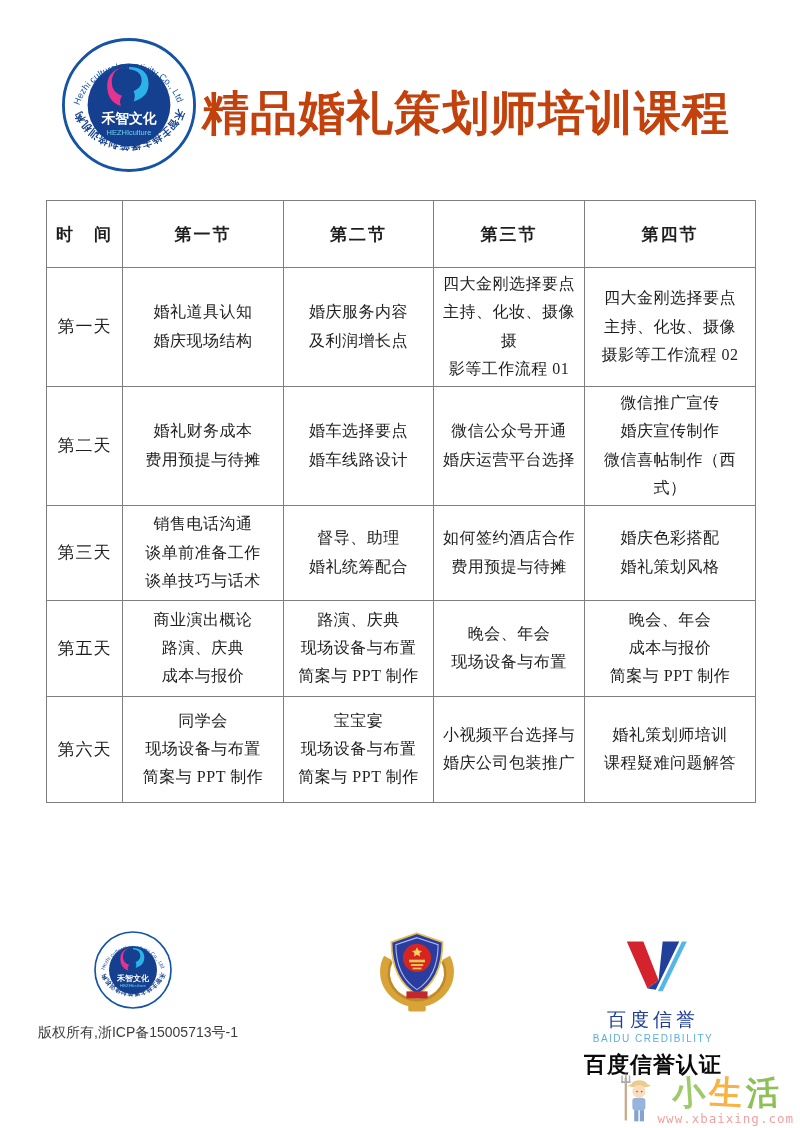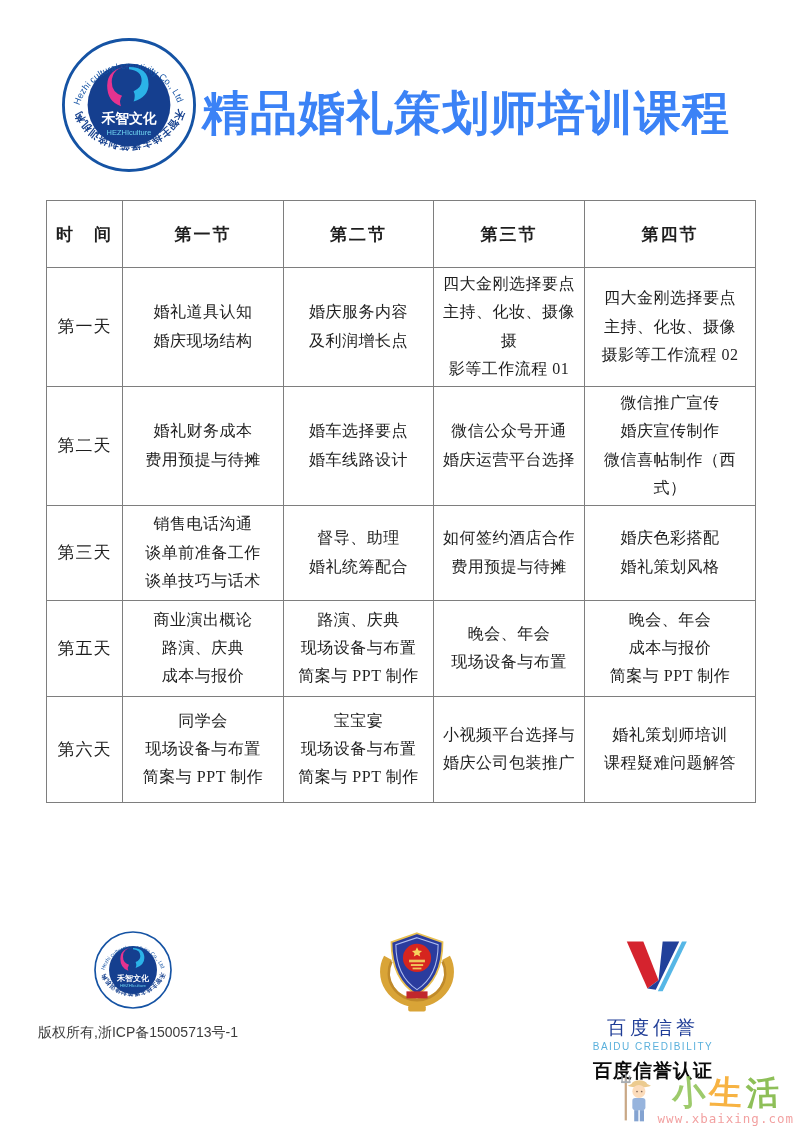--- a/index.html
+++ b/index.html
@@ -7,21 +7,21 @@
   .page {
     position:relative; width:800px; height:1128px; background:#fff;
     overflow:hidden;
     font-family:"Liberation Serif","DejaVu Serif",serif;
   }
 
   
   .logo-main { position:absolute; left:60px; top:36px; width:138px; height:138px; }
   .page-title {
     position:absolute; left:186px; top:82px; width:560px;
-    text-align:center; font-size:47px; font-weight:bold; color:#3b82f6;
+    text-align:center; font-size:47px; font-weight:bold; color:#c2410c;
     letter-spacing:1px; white-space:nowrap;
   }
 
   
   table.course {
     position:absolute; left:46px; top:200px; width:709px;
     border-collapse:collapse; table-layout:fixed;padding-left:25px;
   }
   table.course th, table.course td {
     border:1px solid #7e7e7e; text-align:center; vertical-align:middle;
@@ -41,24 +41,24 @@
   .badge-svg  { width:88px; height:88px; }
   .baidu-svg  { width:72px; height:58px; }
   .icp-text {
     margin-top:10px; font-family:"Liberation Sans","DejaVu Sans",sans-serif;
     font-size:14px; color:#3c3c3c; white-space:nowrap;
   }
   .gongan-text {
     margin-top:12px; font-family:"Liberation Sans","DejaVu Sans",sans-serif;
     font-size:16.5px; font-weight:bold; color:#0a0a0a; white-space:nowrap;
   }
-  .baidu-cn { margin-top:17px; font-size:19px; color:#1e3c96; letter-spacing:4px; }
+  .baidu-cn { margin-top:9px; font-size:19px; color:#1e3c96; letter-spacing:4px; }
   .baidu-en { font-size:10px; color:#5ab0dc; letter-spacing:1.5px;
               font-family:"Liberation Sans","DejaVu Sans",sans-serif; }
-  .baidu-cert { margin-top:6px; font-size:19px; font-weight:bold; color:#0a0a0a;
+  .baidu-cert { margin-top:6px; font-size:22px; font-weight:bold; color:#0a0a0a;
                 font-family:"Liberation Sans","DejaVu Sans",sans-serif; letter-spacing:1px; }
 
   
   .watermark { position:absolute; right:6px; bottom:2px; display:flex; align-items:flex-end; opacity:0.85; }
   .wm-farmer { width:38px; height:56px; margin-right:2px; }
   .wm-right  { display:flex; flex-direction:column; align-items:center; }
   .wm-chars  { display:flex; font-size:33px; font-weight:bold; line-height:1;
                font-family:"Liberation Sans","DejaVu Sans",sans-serif; }
   .wm-c0 { color:#8cc152; transform:rotate(-4deg); }
   .wm-c1 { color:#f6a623; margin-left:4px; transform:rotate(3deg); }

